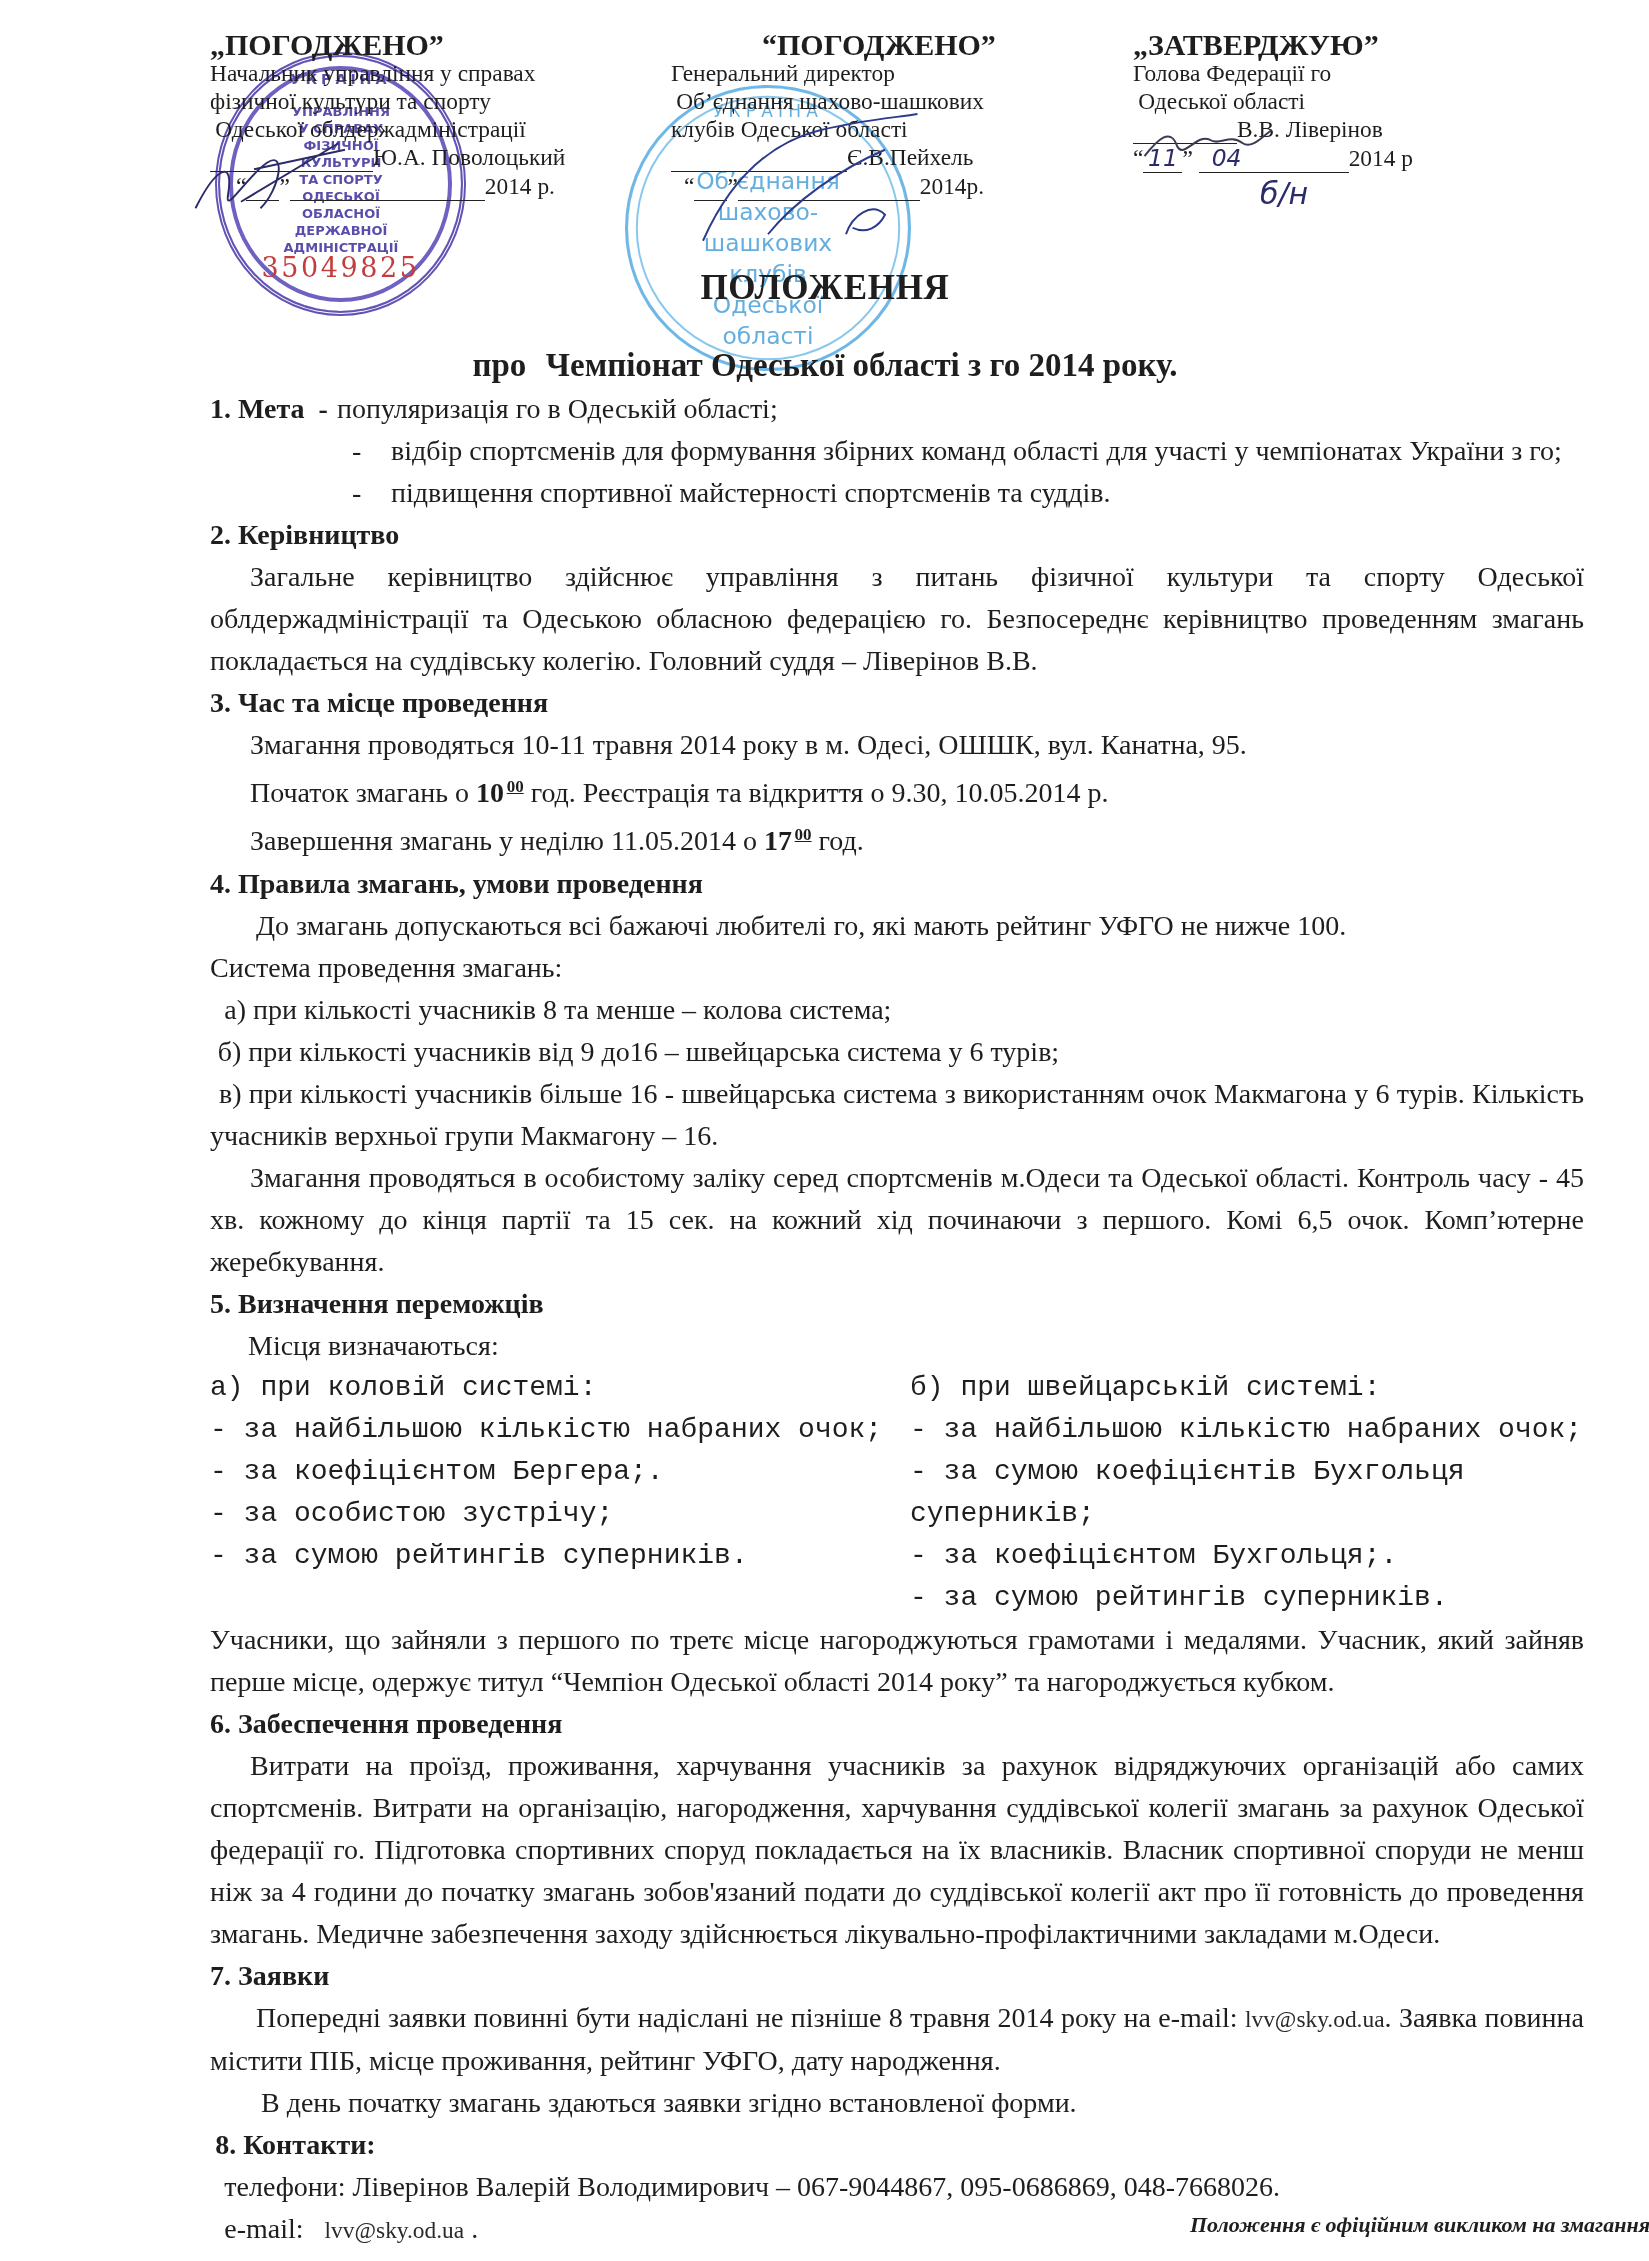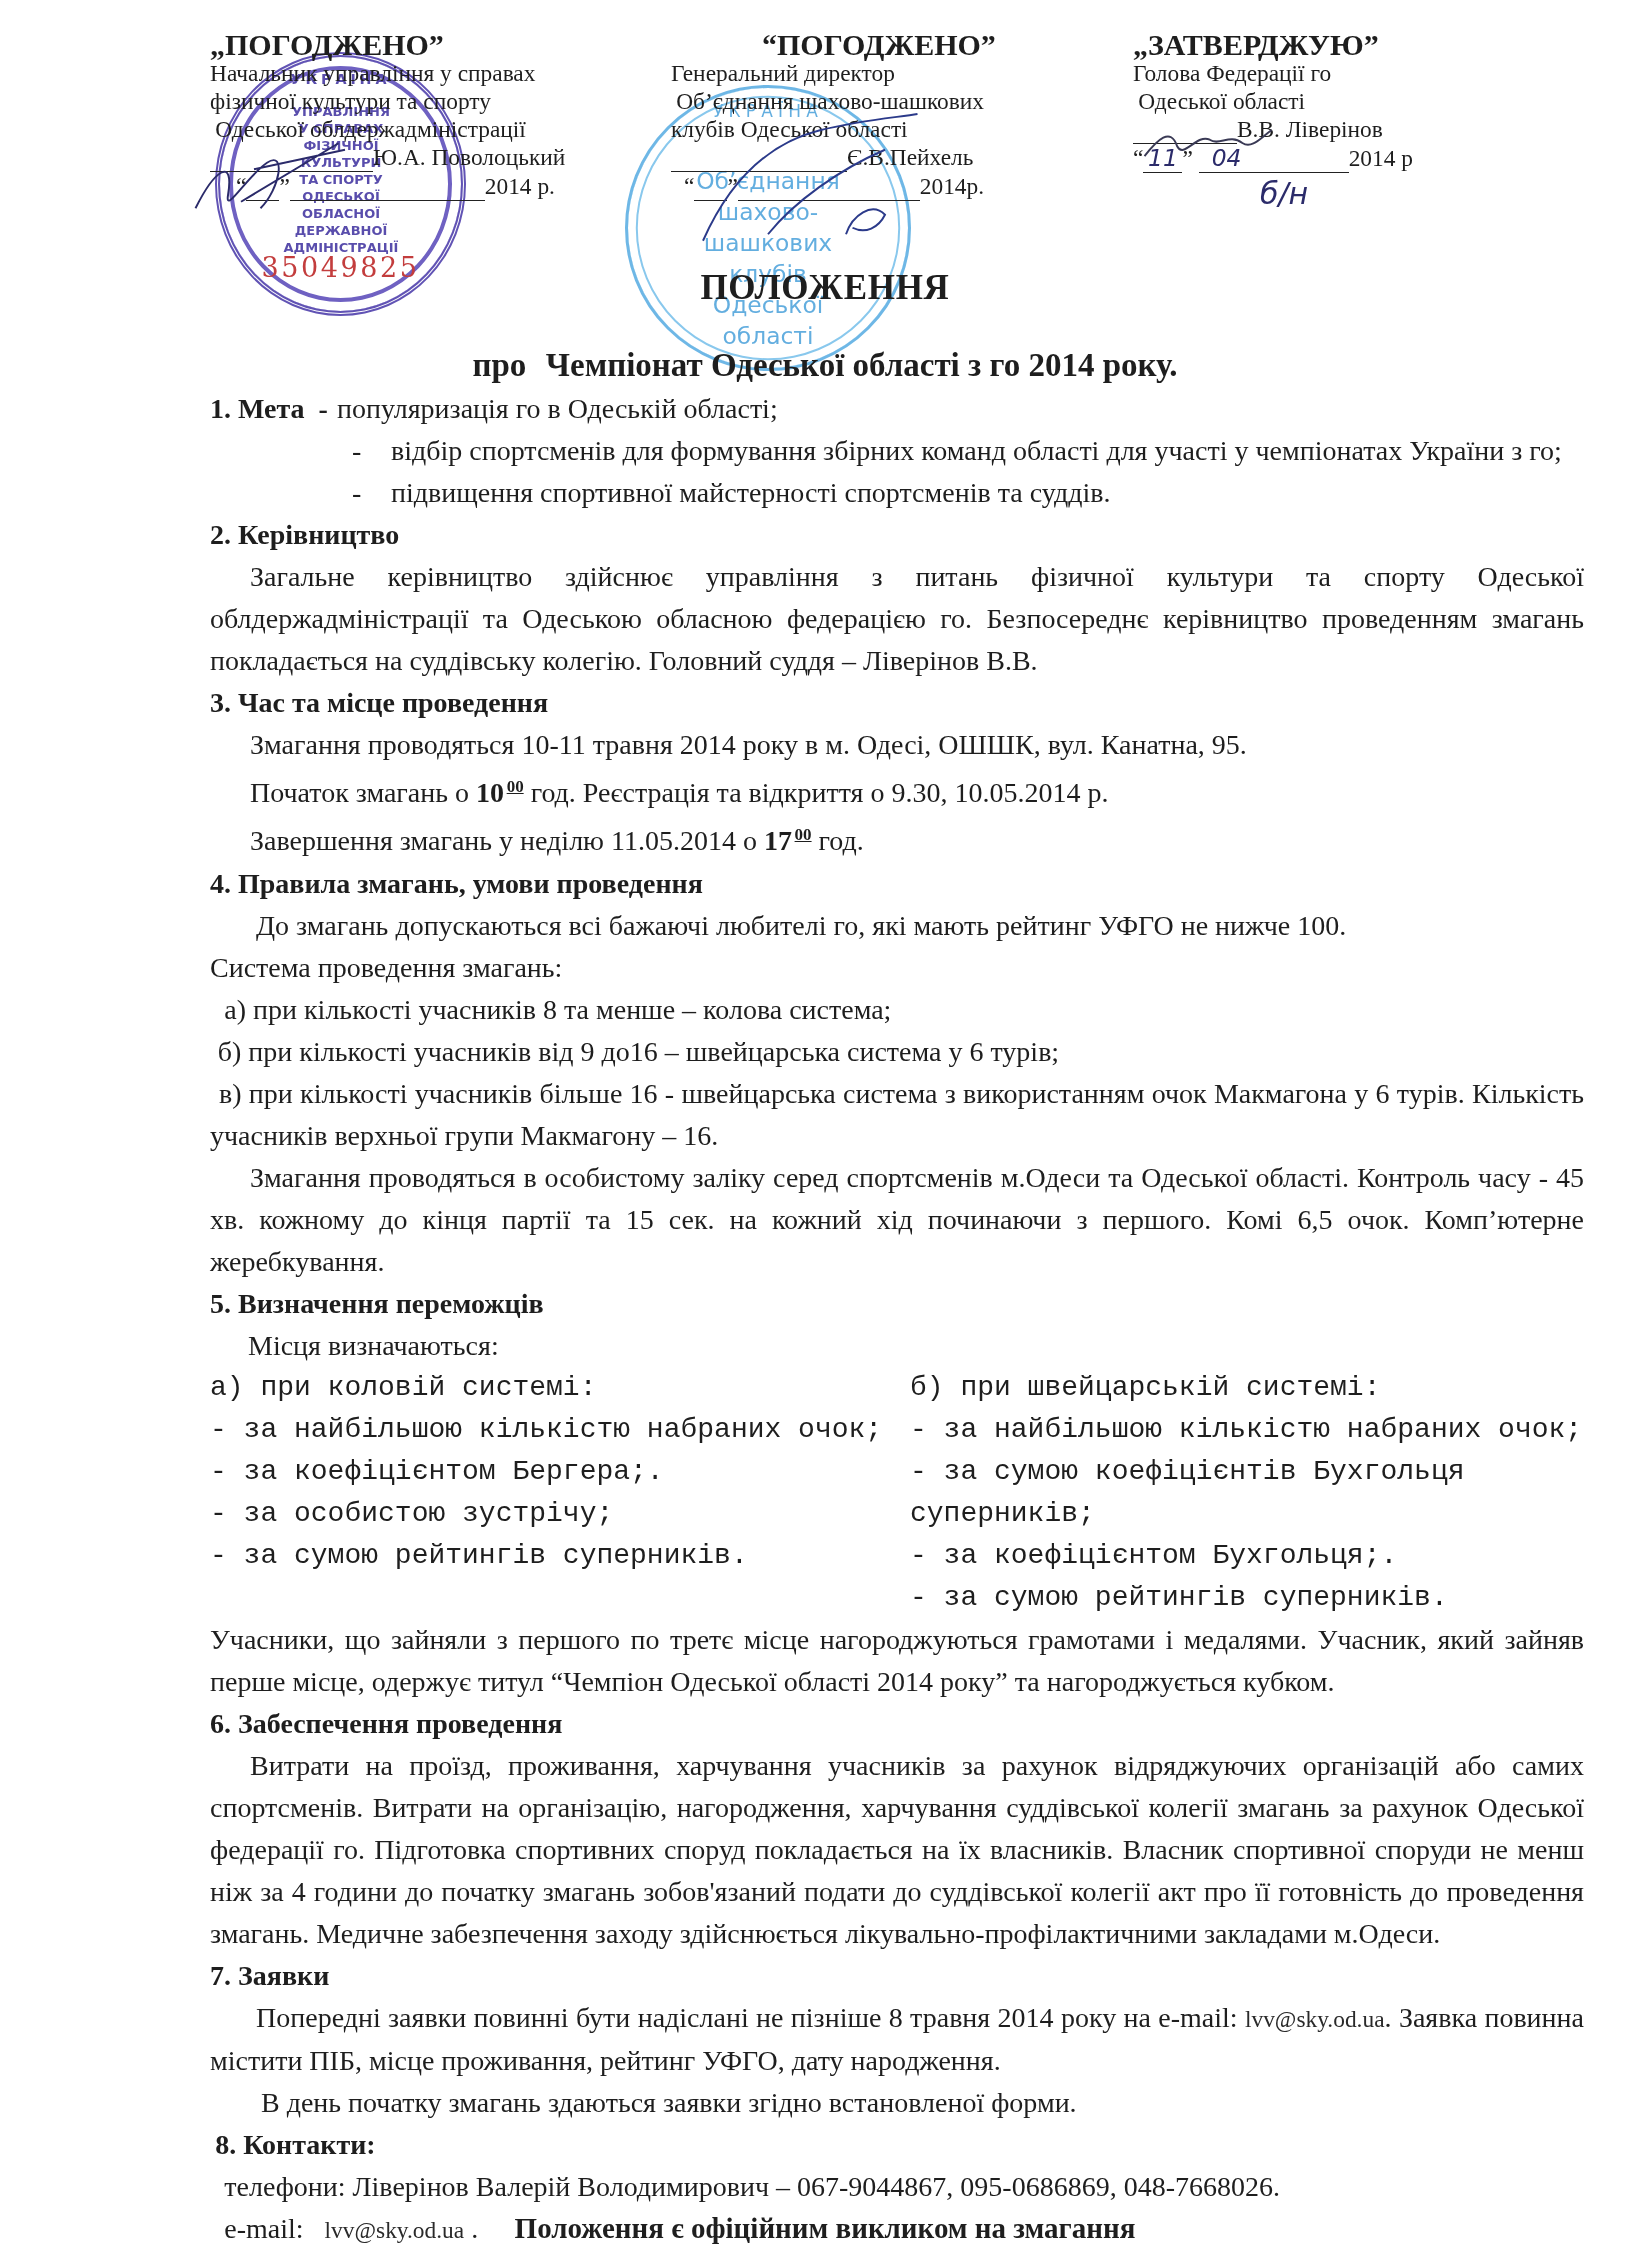--- a/index.html
+++ b/index.html
@@ -62,22 +62,22 @@
   .bul { display: flex; padding-left: 142px; }
   .bul .dash { width: 39px; flex: none; }
   .bul .txt { flex: 1; text-align: justify; }
   .sys { padding-left: 7.8px; }
   sup.u { font-size: 17px; font-weight: bold; text-decoration: underline; vertical-align: 10.4px; margin-left: 2.6px; }
   .cols { display: flex; }
   .cols .col { width: 700px; flex: none; font-family: Liberation Mono, monospace; }
   .cols .col + .col { width: 674px; }
   .link { font-size: 23.4px; color: #2a2a2a; }
   .contacts { padding-left: 14.3px; }
-  .footer { position: absolute; left: 0; width: 1650px; top: 2212px; text-align: center;
-    font-weight: bold; font-size: 29px; z-index: 3; }
+  .footer { position: absolute; left: 0; width: 1650px; top: 2212px; text-align: right;
+    font-weight: bold; font-style: italic; font-size: 22px; z-index: 3; }
   .nobr { white-space: nowrap; }
 </style>
 </head>
 <body>
 
 <div class="page">
 
   <div class="stamp stamp-left">
     <div class="arc-top">УКРАЇНА</div>
     <div class="inner">

